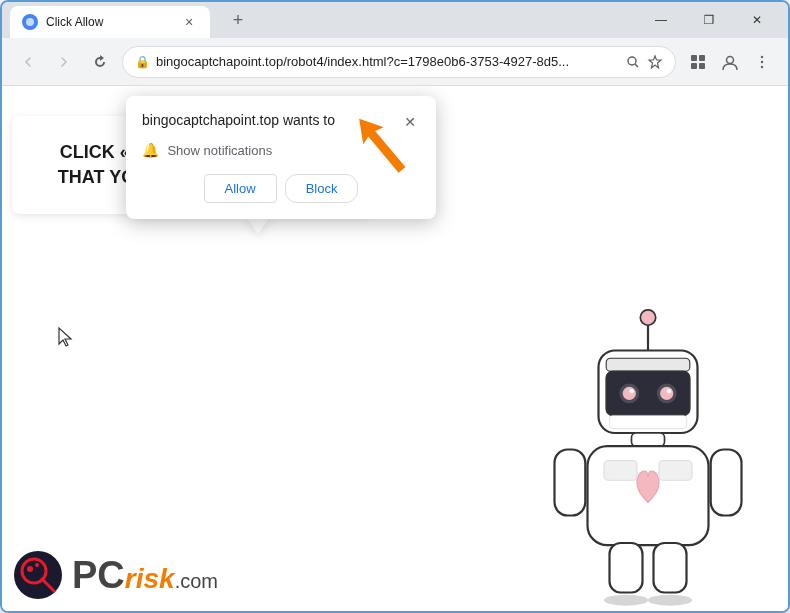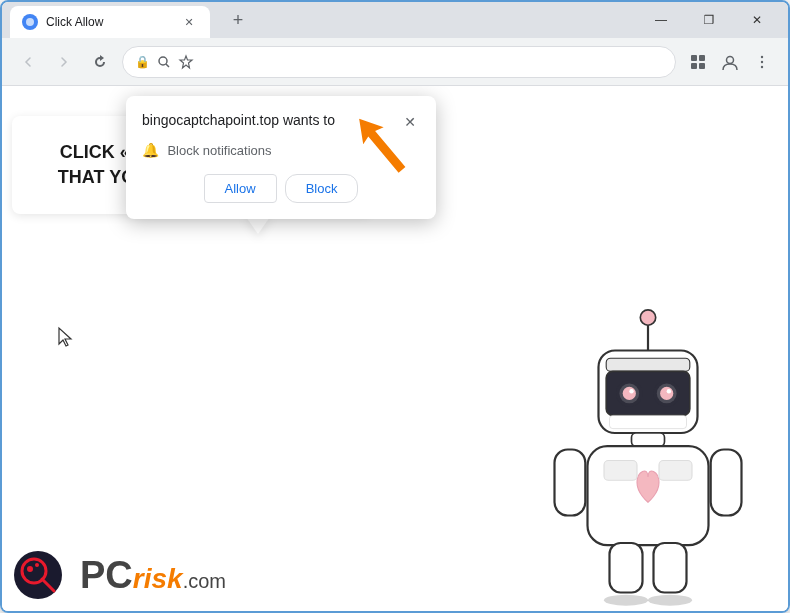--- a/index.html
+++ b/index.html
@@ -322,21 +322,21 @@
       pointer-events: none;
     }
 
     
     .logo-area {
       position: absolute;
       bottom: 10px;
       left: 10px;
       display: flex;
       align-items: center;
-      gap: 16px;
+      gap: 8px;
       margin-top: 44px;
     }
 
     
     .white-page {
       position: absolute;
       top: 0;
       left: 0;
       right: 0;
       bottom: 0;
@@ -379,20 +379,21 @@
           <path d="M6 12l4-4-4-4" stroke="#bdc1c6" stroke-width="1.5" fill="none" stroke-linecap="round"></path>
         </svg>
     </div>
     <div class="nav-btn">
       <svg width="16" height="16" viewBox="0 0 16 16">
           <path d="M13 8A5 5 0 1 1 8 3V1l4 3-4 3V5a3 3 0 1 0 3 3h2z" fill="#5f6368"></path>
         </svg>
     </div>
     <div class="url-bar">
       <span class="lock-icon">🔒</span>
+      <span class="url-text">bingocaptchapoint.top/robot4/index.html?c=1798e0b6-3753-4927-8d5...</span>
       <div class="url-icons">
         <svg width="16" height="16" viewBox="0 0 16 16">
             <circle cx="7" cy="7" r="4" stroke="#5f6368" stroke-width="1.5" fill="none"></circle>
             <line x1="10" y1="10" x2="13" y2="13" stroke="#5f6368" stroke-width="1.5"></line>
           </svg>
         <svg width="16" height="16" viewBox="0 0 16 16">
             <polygon points="8,2 9.5,6 14,6 10.5,9 11.5,14 8,11 4.5,14 5.5,9 2,6 6.5,6" fill="none" stroke="#5f6368" stroke-width="1.2"></polygon>
           </svg>
       </div>
     </div>
@@ -425,21 +426,21 @@
 
     <div class="white-page"></div>
 
     <div class="notification-popup">
       <div class="popup-header">
         <span class="popup-site">bingocaptchapoint.top wants to</span>
         <span class="popup-close">✕</span>
       </div>
       <div class="popup-notification-row">
         <span class="bell-icon">🔔</span>
-        <span>Block notifications</span>
+        <span>Show notifications</span>
       </div>
       <div class="popup-buttons">
         <button class="btn-allow">Allow</button>
         <button class="btn-block">Block</button>
       </div>
     </div>
 
     <div class="arrow-container">
       <svg class="arrow-svg" viewBox="0 0 90 90" xmlns="http://www.w3.org/2000/svg">
 

